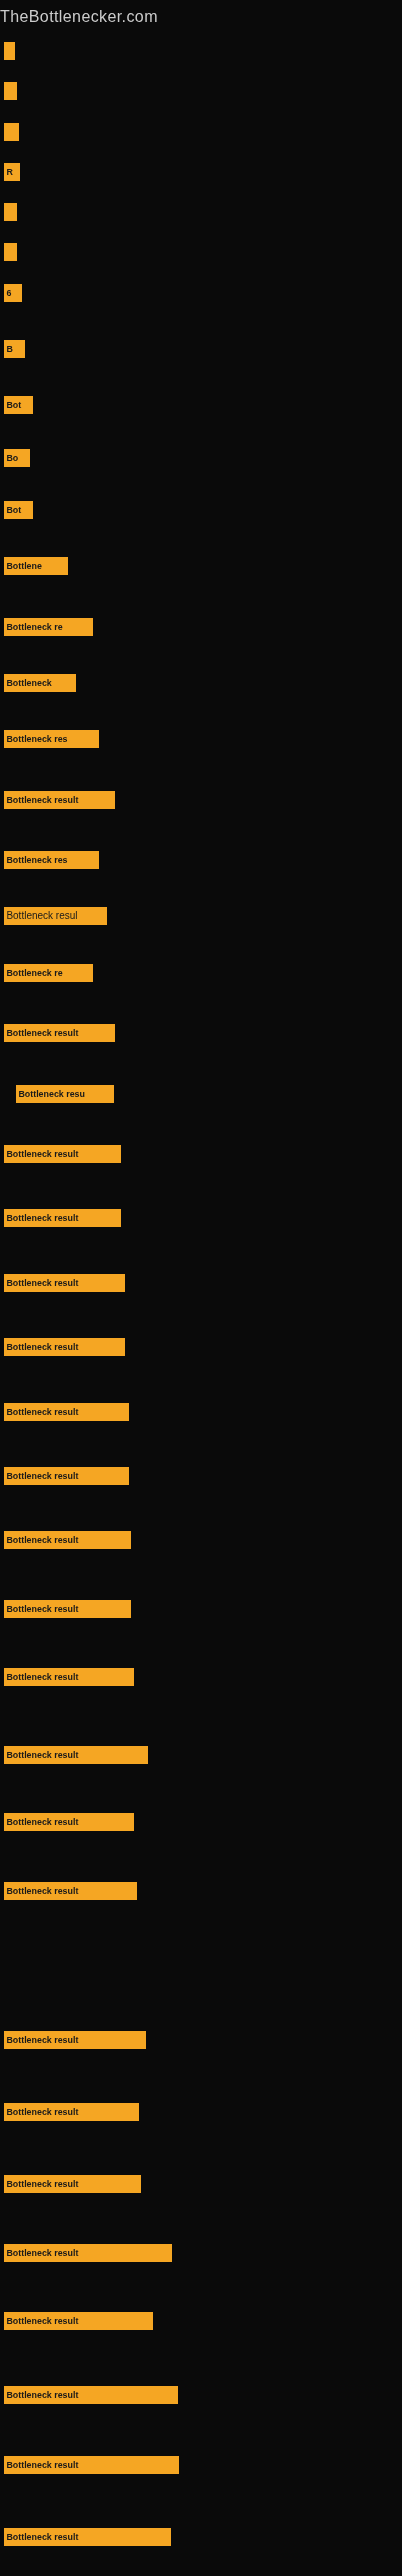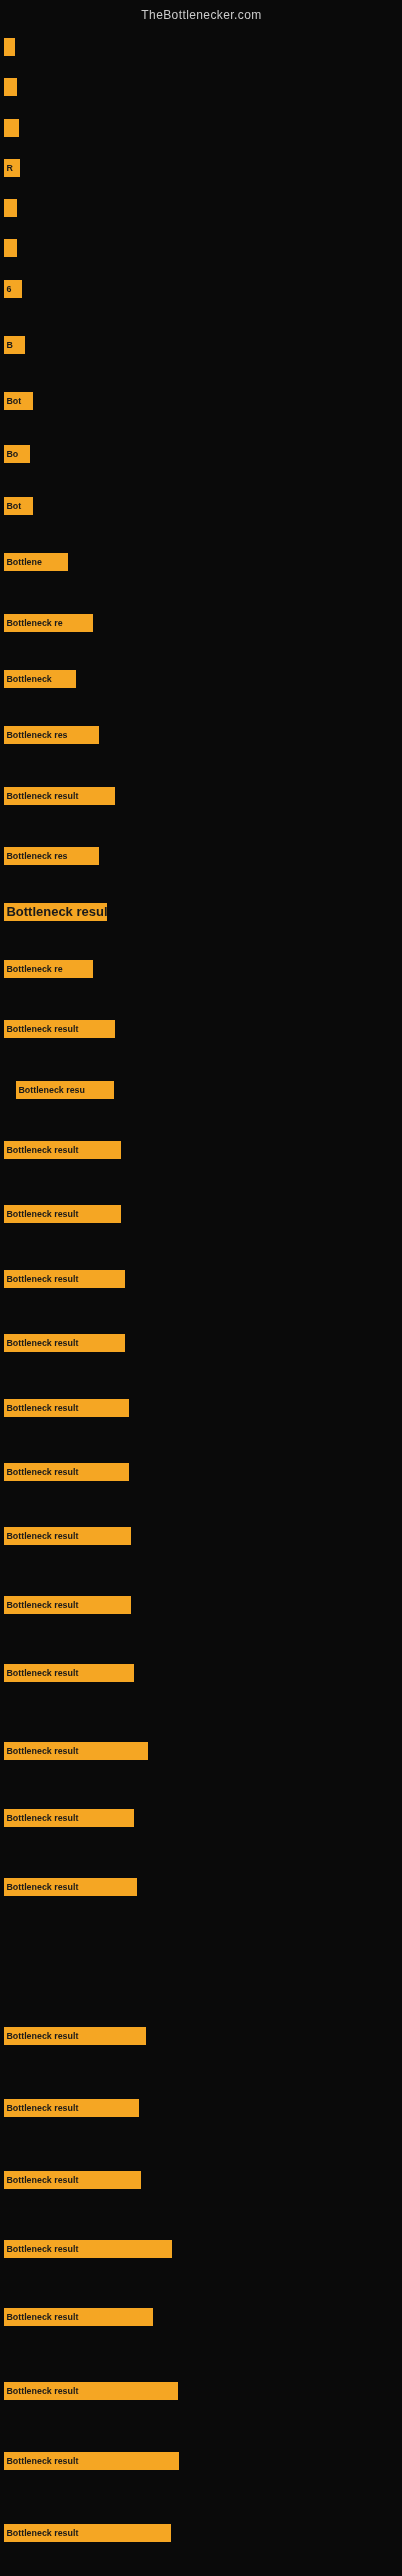--- a/index.html
+++ b/index.html
@@ -6,22 +6,22 @@
     body {
       background-color: #0a0a0a;
       width: 403px;
       min-height: 2576px;
       font-family: Arial, sans-serif;
       position: relative;
       overflow-x: hidden;
     }
     .site-title {
       color: #cccccc;
-      font-size: 12px;
-      text-align: center;
+      font-size: 16px;
+      text-align: left;
       padding: 8px 0 4px 0;
       letter-spacing: 0.4px;
     }
   </style>
 </head>
 <body>
 
 <div class="site-title">TheBottlenecker.com</div>
 
 <div style="position:relative; width:403px; height:2528px;">
@@ -105,21 +105,21 @@
         <span style="font-size: 8.9px; color: rgb(26, 26, 26); font-weight: bold;">Bottleneck result</span>
       </div>
     </div>
     <div style="position: absolute; top: 821px; left: 4px; display: flex; align-items: center;">
       <div style="background-color: rgb(245, 166, 35); height: 17.7px; width: 95px; display: flex; align-items: center; padding-left: 2.4px; overflow: hidden; white-space: nowrap;">
         <span style="font-size: 8.9px; color: rgb(26, 26, 26); font-weight: bold;">Bottleneck res</span>
       </div>
     </div>
     <div style="position: absolute; top: 877px; left: 4px; display: flex; align-items: center;">
       <div style="background-color: rgb(245, 166, 35); height: 17.7px; width: 103px; display: flex; align-items: center; padding-left: 2.4px; overflow: hidden; white-space: nowrap;">
-        <span style="font-size: 13px; color: rgb(26, 26, 26); font-weight: bold;">Bottleneck resul</span>
+        <span style="font-size: 10px; color: rgb(26, 26, 26); font-weight: normal;">Bottleneck resul</span>
       </div>
     </div>
     <div style="position: absolute; top: 934px; left: 4px; display: flex; align-items: center;">
       <div style="background-color: rgb(245, 166, 35); height: 17.7px; width: 89px; display: flex; align-items: center; padding-left: 2.4px; overflow: hidden; white-space: nowrap;">
         <span style="font-size: 8.9px; color: rgb(26, 26, 26); font-weight: bold;">Bottleneck re</span>
       </div>
     </div>
     <div style="position: absolute; top: 994px; left: 4px; display: flex; align-items: center;">
       <div style="background-color: rgb(245, 166, 35); height: 17.7px; width: 111px; display: flex; align-items: center; padding-left: 2.4px; overflow: hidden; white-space: nowrap;">
         <span style="font-size: 8.9px; color: rgb(26, 26, 26); font-weight: bold;">Bottleneck result</span>

